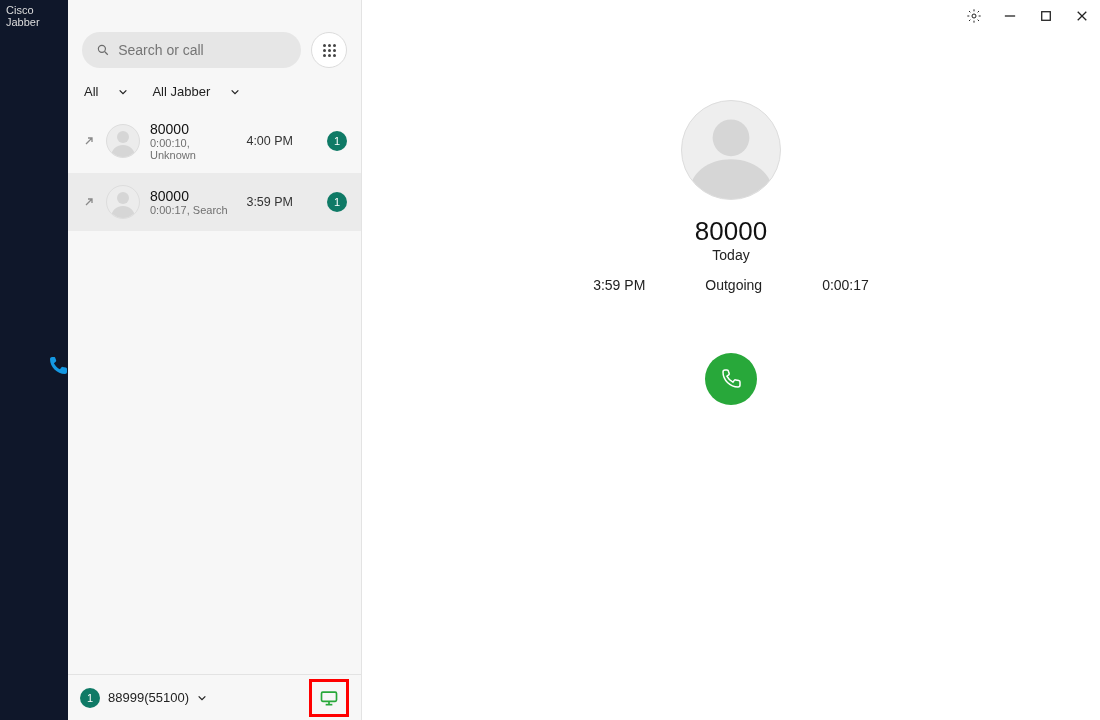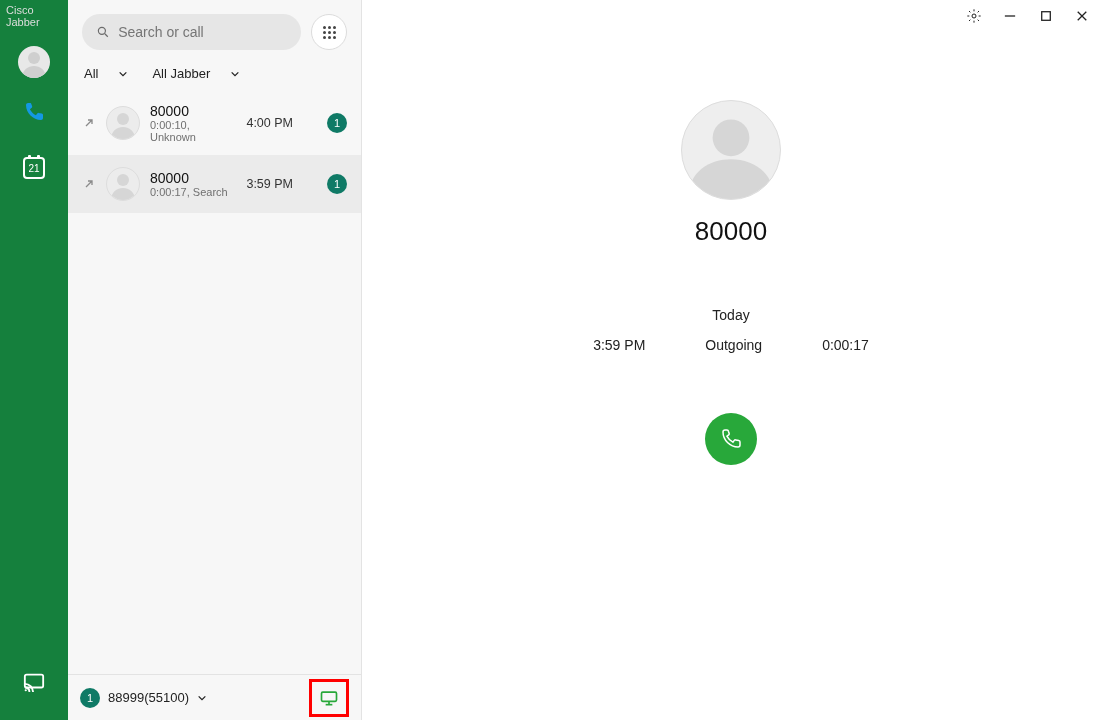--- a/index.html
+++ b/index.html
@@ -1,31 +1,31 @@
 <!DOCTYPE html>
 <html><head>
 <meta charset="utf-8">
 <style>
   * { box-sizing: border-box; margin: 0; padding: 0; font-family: "Segoe UI", Arial, sans-serif; }
   html, body { width: 1100px; height: 720px; overflow: hidden; background: #fff; }
   .app { display: flex; width: 1100px; height: 720px; }
 
   
-  .navbar { width: 68px; background: #15803d; display: flex; flex-direction: column; align-items: center; color: #fff; position: relative; justify-content: space-between; }
+  .navbar { width: 68px; background: #0f172a; display: flex; flex-direction: row; align-items: center; color: #fff; position: relative; justify-content: space-between; }
   .navbar-title { font-size: 11px; color: #ddd; align-self: flex-start; padding: 4px 6px; }
   .navbar .avatar-small { width: 32px; height: 32px; border-radius: 50%; background: #e8e8e8; margin-top: 14px; display:flex; align-items:center; justify-content:center; overflow:hidden; }
   .nav-icon { width: 68px; height: 44px; display: flex; align-items: center; justify-content: center; margin-top: 12px; cursor: pointer; }
   .calendar-box { width: 22px; height: 22px; border: 2px solid #fff; border-radius: 4px; display:flex; align-items:center; justify-content:center; font-size:10px; color:#fff; position:relative; }
   .calendar-box::before { content:""; position:absolute; top:-4px; left:3px; width:3px; height:4px; background:#fff; border-radius:1px; }
   .calendar-box::after  { content:""; position:absolute; top:-4px; right:3px; width:3px; height:4px; background:#fff; border-radius:1px; }
   .navbar-bottom { margin-top: auto; margin-bottom: 16px; }
 
   
   .list-panel { width: 294px; background: #f7f7f7; border-right: 1px solid #e3e3e3; display:flex; flex-direction:column; position:relative; }
-  .search-row { display:flex; align-items:center; padding: 14px 14px 10px 14px; gap: 10px; }
+  .search-row { display:flex; align-items:center; padding: 32px 14px 10px 14px; gap: 10px; }
   .search-box { flex:1; height: 36px; background:#e6e6e6; border-radius: 18px; display:flex; align-items:center; padding: 0 14px; color:#6b6b6b; font-size:14px; gap:8px; }
   .search-box input { border:none; background:transparent; outline:none; font-size:14px; color:#333; width:100%; }
   .dialpad-btn { width:36px; height:36px; border-radius:50%; border:1px solid #dcdcdc; background:#fff; display:flex; align-items:center; justify-content:center; cursor:pointer; }
   .dialpad-grid { display:grid; grid-template-columns:repeat(3,3px); grid-template-rows:repeat(3,3px); gap:2px; }
   .dialpad-grid span { width:3px; height:3px; background:#444; border-radius:50%; }
 
   .filters { display:flex; gap:24px; padding: 6px 16px 10px 16px; font-size:13px; color:#222; }
   .filter-item { display:flex; align-items:center; gap:20px; cursor:pointer; }
 
   .call-list { flex:1; overflow:auto; }
@@ -45,21 +45,21 @@
   .highlight-box { width:40px; height:38px; border:3px solid #ff0000; display:flex; align-items:center; justify-content:center; cursor:pointer; }
 
   
   .detail { flex:1; display:flex; flex-direction:column; position:relative; }
   .winctrls { position:absolute; top:6px; right:8px; display:flex; gap:16px; align-items:center; }
   .winctrl { width:20px; height:20px; display:flex; align-items:center; justify-content:center; color:#222; cursor:pointer; }
 
   .detail-center { flex:1; display:flex; flex-direction:column; align-items:center; }
   .big-avatar { width:100px; height:100px; border-radius:50%; background:#eee; border:1px solid #ddd; margin-top: 100px; display:flex; align-items:center; justify-content:center; overflow:hidden; }
   .big-name { font-size:26px; color:#111; margin-top:16px; }
-  .today-label { font-size:14px; color:#222; margin-top:60px; }
+  .today-label { font-size:14px; color:#222; }
   .call-row { display:flex; gap:60px; margin-top:14px; font-size:14px; color:#222; }
   .call-btn { width:52px; height:52px; border-radius:50%; background:#28a83a; display:flex; align-items:center; justify-content:center; margin-top:60px; cursor:pointer; }
 
   .chevron-down { display:inline-block; }
   .chevron-down svg { display:block; }
 </style>
 </head>
 <body>
 
 <div class="app">

